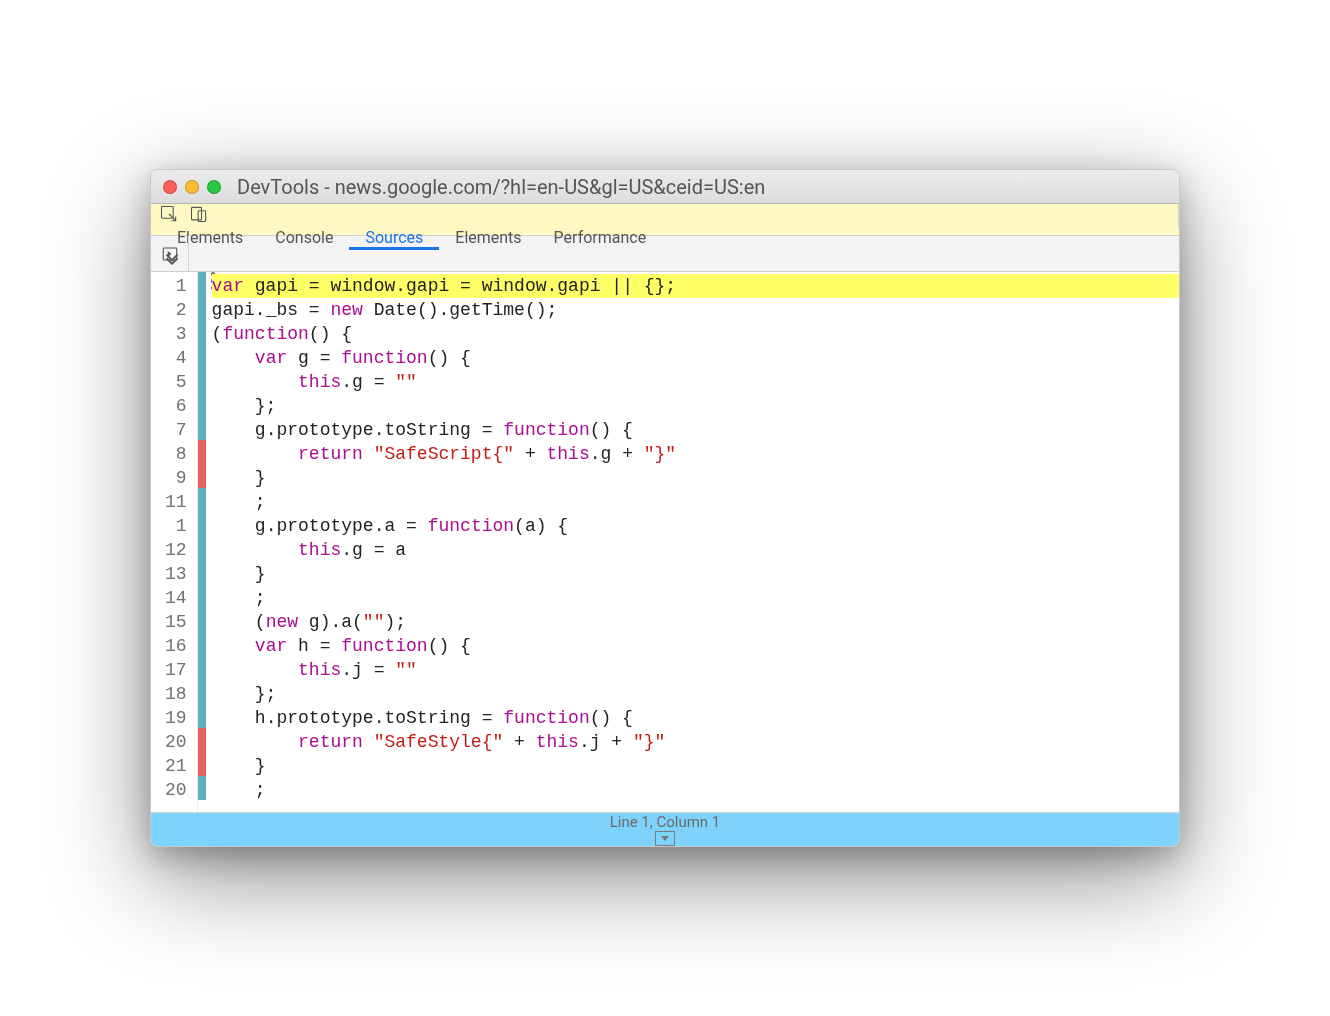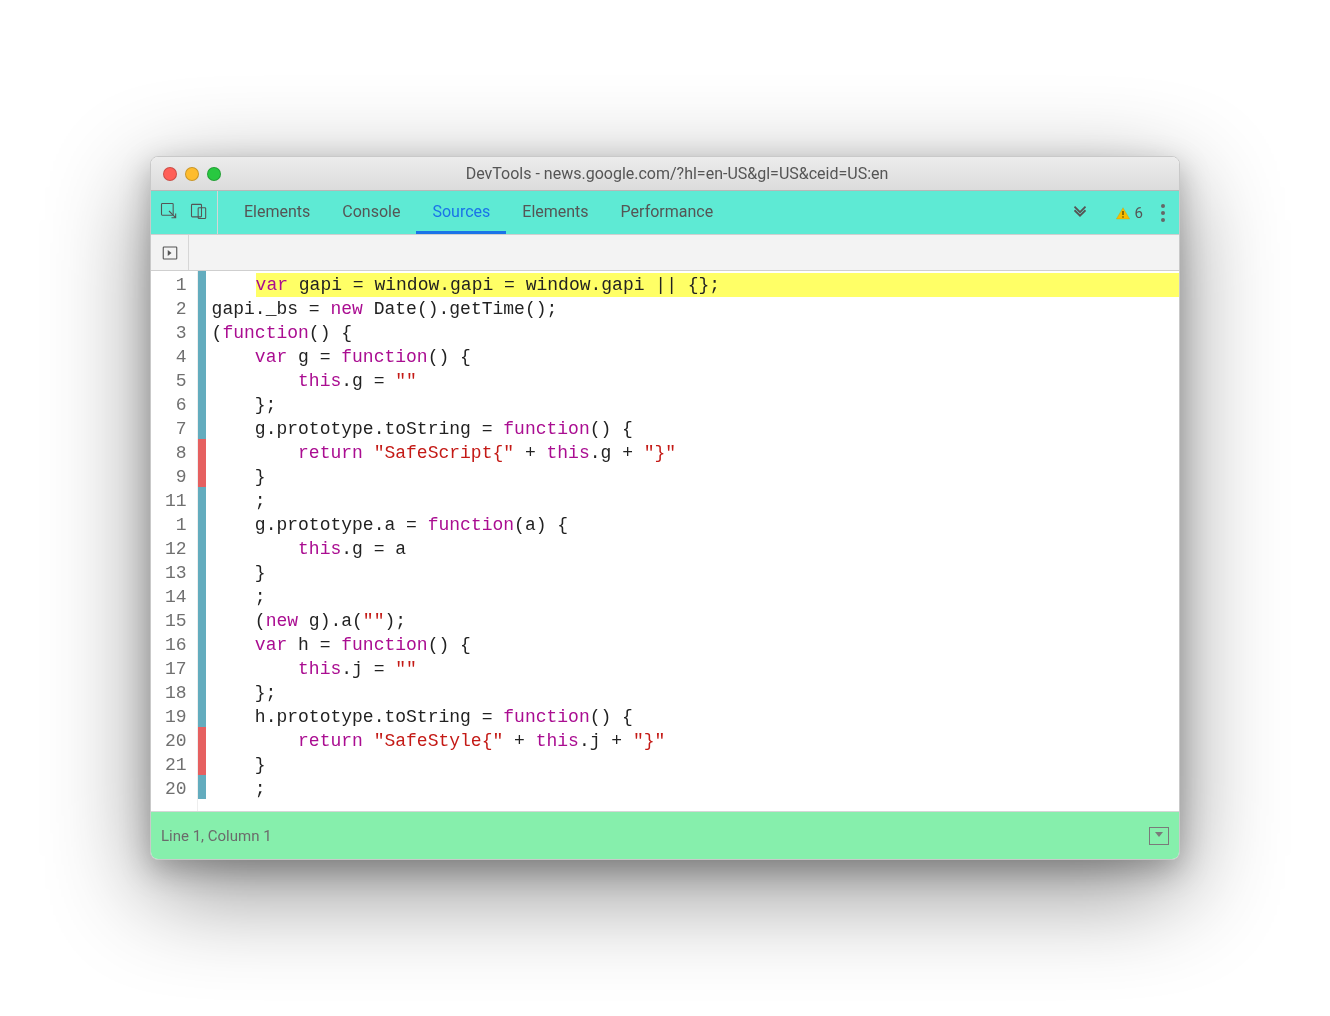--- a/index.html
+++ b/index.html
@@ -28,35 +28,35 @@
     align-items: center;
     padding: 0 12px;
   }
   .traffic { display: flex; gap: 8px; margin-right: 16px; }
   .dot { width: 14px; height: 14px; border-radius: 50%; border: 0.5px solid rgba(0,0,0,0.2); }
   .dot.red { background: #ff5f57; }
   .dot.yellow { background: #febc2e; }
   .dot.green { background: #28c840; }
   .title {
     flex: 1;
-    text-align: center;
-    font-size: 16px;
+    font-size: 20px;
     color: #555;
     margin-right: 50px;
     white-space: nowrap;
     overflow: hidden;
     text-overflow: ellipsis;
   }
   
   .toolbar {
-    height: 44px;
-    background: #5eead4;
+    height: 32px;
+    background: #fef9c3;
     border-bottom: 1px solid #cfcfcf;
     display: flex;
     align-items: stretch;
+    flex-direction: column;
   }
   .tb-left {
     display: flex;
     align-items: center;
     padding: 0 8px;
     gap: 10px;
     border-right: 1px solid #d6d6d6;
   }
   .tb-left svg { width: 20px; height: 20px; stroke: #555; fill: none; stroke-width: 1.3; }
   .tabs {
@@ -145,33 +145,33 @@
   .cov div { height:24px; }
   .cov .b { background:#63acbe; }
   .cov .r { background:#e66060; }
   .code {
     flex:1;
     padding: 2px 0 0 6px;
     white-space: pre;
     color:#222;
   }
   .code .ln { height:24px; display:block; }
-  .code .hl { background:#ffff66; display:block; width:100%;margin-left:44px; }
+  .code .hl { background:#ffff66; display:block; width:100%; }
   
   .kw { color:#aa0d91; } 
   .str { color:#c41a16; }
   .pun { color:#222; }
   
   .statusbar {
-    height: 48px;
+    height: 34px;
     border-top: 1px solid #d6d6d6;
-    background:#86efac;
+    background:#7dd3fc;
     display:flex; align-items:center; justify-content:space-between;
     padding: 0 10px;
-    font-size:15px; color:#6b6b6b;
+    font-size:15px; color:#6b6b6b;flex-direction:column;
   }
   .drawer-toggle {
     width:20px; height:18px; border:1px solid #7a7a7a; position:relative; cursor:pointer;
   }
   .drawer-toggle::after {
     content:""; position:absolute; left:4px; right:4px; top:4px;
     border-top:5px solid #7a7a7a;
     border-left:4px solid transparent;
     border-right:4px solid transparent;
     width:0; height:0; margin:auto;

